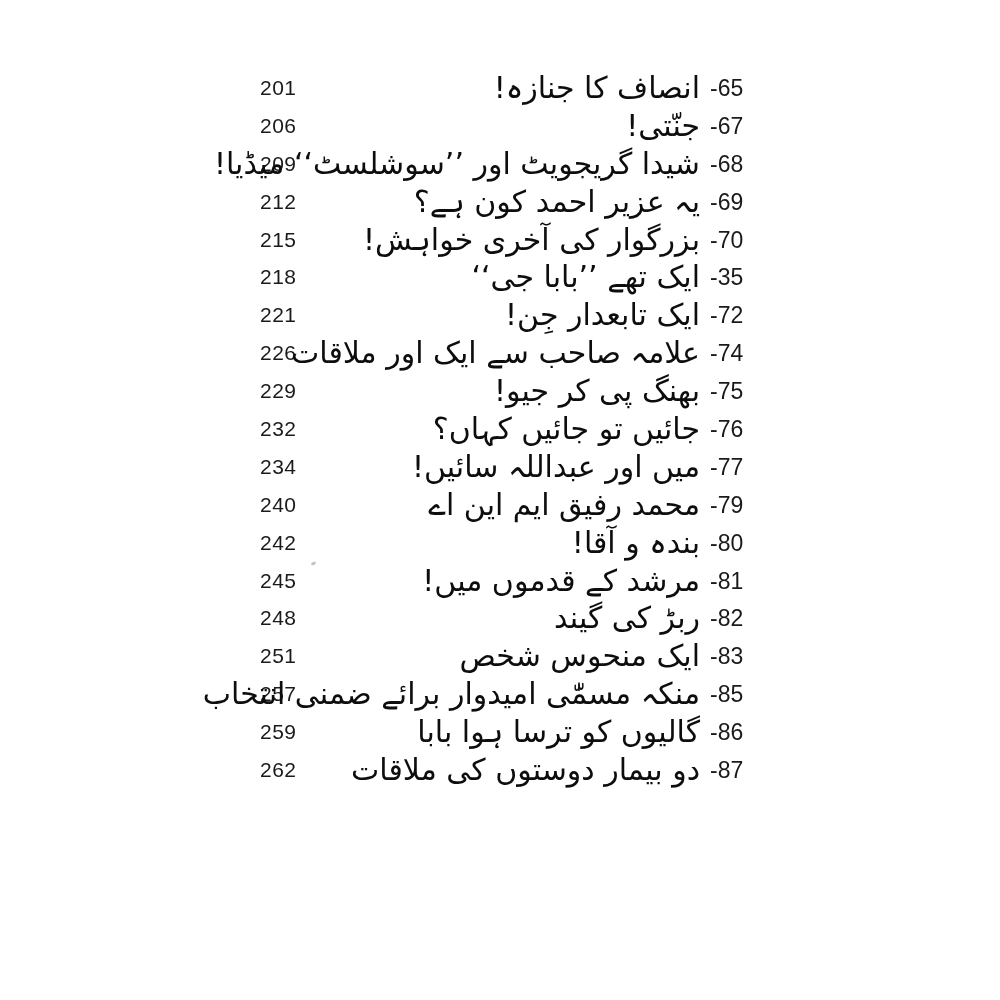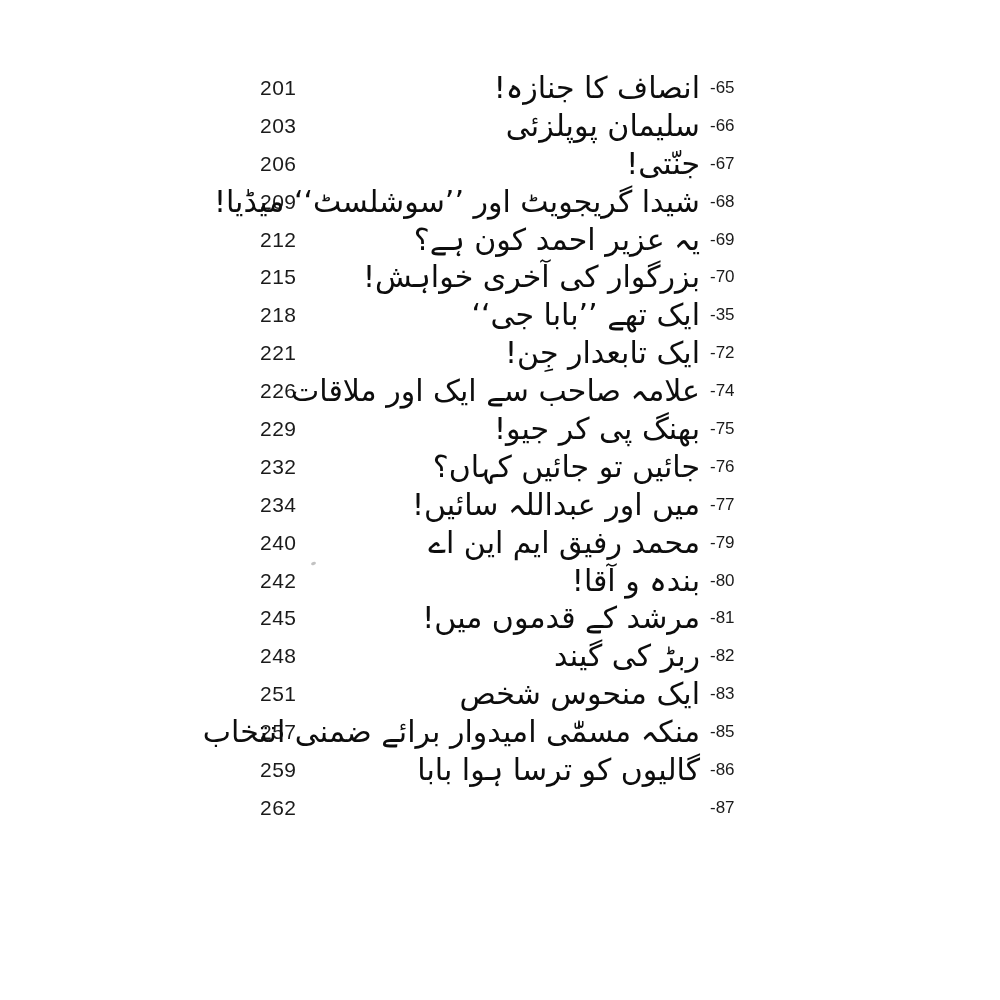--- a/index.html
+++ b/index.html
@@ -36,21 +36,21 @@
     letter-spacing: 0.5px;
     color: #1a1a1a;
     direction: ltr;
   }
   .serial {
     position: absolute;
     left: 710px;
     top: 50%;
     transform: translateY(-50%);
     font-family: "Liberation Sans", sans-serif;
-    font-size: 17px;
+    font-size: 23px;
     color: #1a1a1a;
     direction: ltr;
     white-space: nowrap;
   }
   .title {
     position: absolute;
     right: 300px;
     top: 50%;
     transform: translateY(-50%);
     font-family: "DejaVu Sans", sans-serif;
@@ -77,25 +77,20 @@
 <body>
 
 <div class="page">
   <div class="toc-list">
   <div class="row">
     <span class="pageno">201</span>
     <span class="title">انصاف کا جنازہ!</span>
     <span class="serial">-65</span>
   </div>
 
-  <div class="row">
-    <span class="pageno">203</span>
-    <span class="title">سلیمان پوپلزئی</span>
-    <span class="serial">-66</span>
-  </div>
 
   <div class="row">
     <span class="pageno">206</span>
     <span class="title">جنّتی!</span>
     <span class="serial">-67</span>
   </div>
 
   <div class="row">
     <span class="pageno">209</span>
     <span class="title">شیدا گریجویٹ اور ’’سوشلسٹ‘‘ میڈیا!</span>
@@ -190,17 +185,18 @@
   </div>
 
   <div class="row">
     <span class="pageno">259</span>
     <span class="title">گالیوں کو ترسا ہوا بابا</span>
     <span class="serial">-86</span>
   </div>
 
   <div class="row">
     <span class="pageno">262</span>
+    <span class="title">دو بیمار دوستوں کی ملاقات</span>
     <span class="serial">-87</span>
   </div>
 </div>
   <div class="speck"></div>
 </div>
 
 </body></html>

